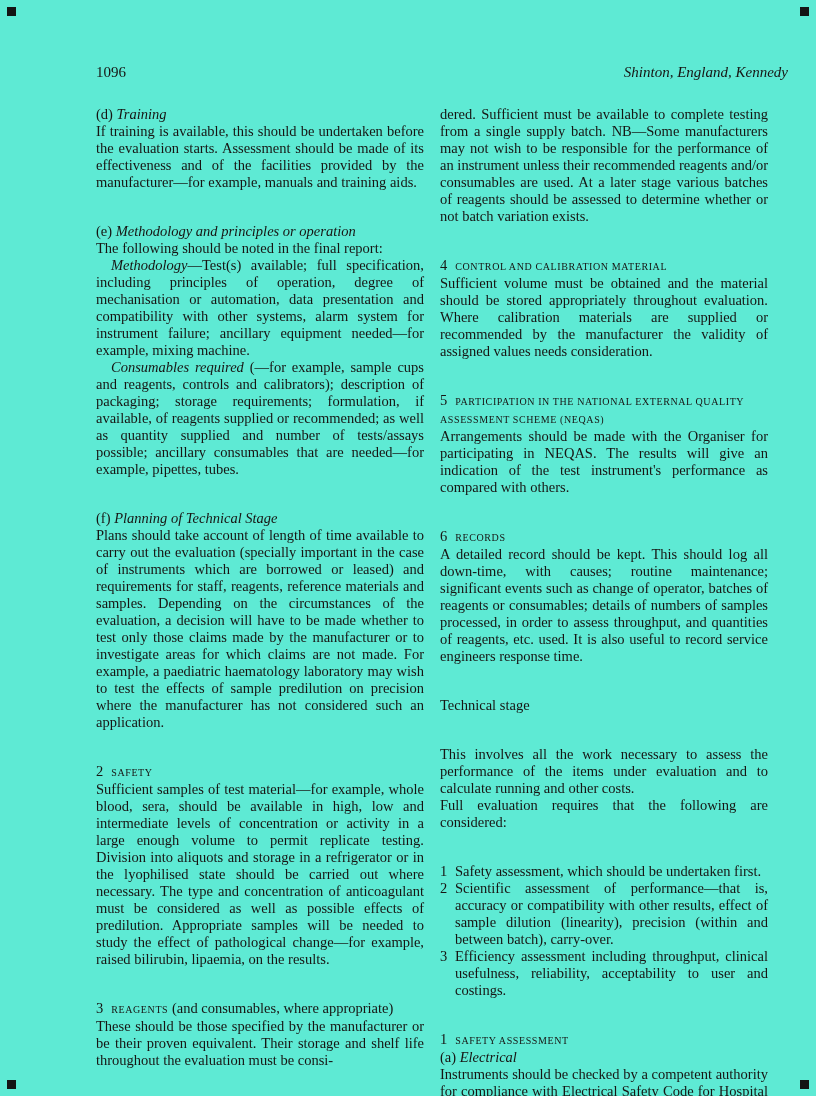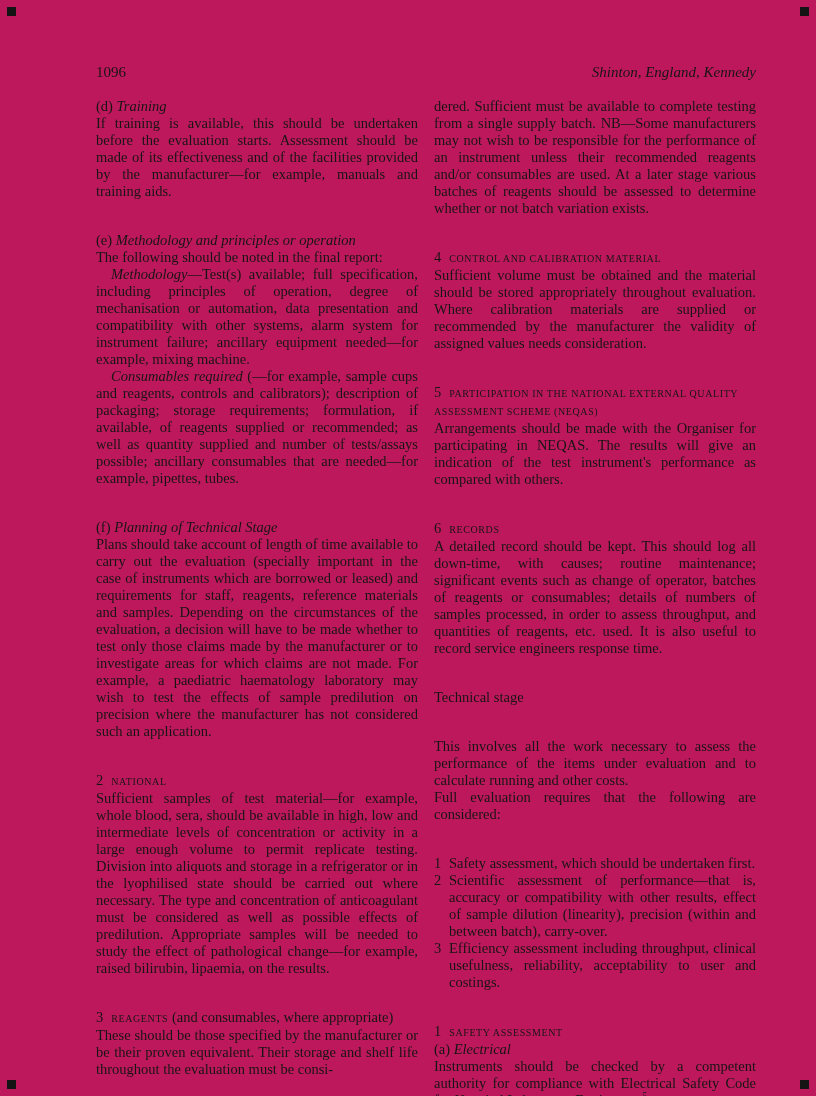--- a/index.html
+++ b/index.html
@@ -7,22 +7,22 @@
   body {
     width: 816px; height: 1096px;
     background: #e9e7e2;
     font-family: "Liberation Serif", "DejaVu Serif", serif;
     color: #171513;
     position: relative;
     overflow: hidden;
   }
   .page {
     position: absolute; inset: 0;
-    background: #be185d;
-    padding: 64px 60px 40px 96px;
+    background: #5eead4;
+    padding: 64px 28px 40px 96px;
   }
   .crop { position: absolute; width: 9px; height: 9px; background: #141414; }
   .crop.tl { top: 7px; left: 7px; }
   .crop.tr { top: 7px; right: 7px; }
   .crop.bl { bottom: 7px; left: 7px; }
   .crop.br { bottom: 7px; right: 7px; }
 
   .running-header {
     display: flex; justify-content: space-between; align-items: baseline;
     font-size: 15px; margin-bottom: 17px; line-height: 17px;
@@ -31,21 +31,21 @@
 
   .columns { display: flex; gap: 16px; }
   .col {
     width: 328px;
     font-size: 14.5px;
     line-height: 17px;
     text-align: justify;
   }
   p { margin: 0; }
   .block { margin-top: 32px; }
-  .block.first { margin-top: 0; }
+  .block.first { margin-top: 8px; }
   .italic { font-style: italic; }
   .indent { text-indent: 15px; }
   .sec-head { text-align: left; }
   .sec-num { margin-right: 8px; }
   .sec-caps { font-size: 10px; letter-spacing: 0.6px; }
   .bold-head { font-weight: normal; text-align: left; }
   .subhead { text-align: left; }
   .hang { display: flex; }
   .hang .n { width: 15px; flex: none; }
   .hang .t { flex: 1; text-align: justify; }
@@ -90,21 +90,21 @@
       <div class="block">
         <p class="subhead">
           <span>(f)</span>
           <span class="italic">Planning of Technical Stage</span>
         </p>
         <p>Plans should take account of length of time available to carry out the evaluation (specially important in the case of instruments which are borrowed or leased) and requirements for staff, reagents, reference materials and samples. Depending on the circumstances of the evaluation, a decision will have to be made whether to test only those claims made by the manufacturer or to investigate areas for which claims are not made. For example, a paediatric haematology laboratory may wish to test the effects of sample predilution on precision where the manufacturer has not considered such an application.</p>
       </div>
 
       <div class="block">
         <p class="sec-head">
-          <span class="sec-num">2</span><span class="sec-caps">NATIONAL</span>
+          <span class="sec-num">2</span><span class="sec-caps">SAFETY</span>
         </p>
         <p>Sufficient samples of test material—for example, whole blood, sera, should be available in high, low and intermediate levels of concentration or activity in a large enough volume to permit replicate testing. Division into aliquots and storage in a refrigerator or in the lyophilised state should be carried out where necessary. The type and concentration of anticoagulant must be considered as well as possible effects of predilution. Appropriate samples will be needed to study the effect of pathological change—for example, raised bilirubin, lipaemia, on the results.</p>
       </div>
 
       <div class="block">
         <p class="sec-head">
           <span class="sec-num">3</span><span class="sec-caps">REAGENTS</span><span> (and consumables, where appropriate)</span>
         </p>
         <p>These should be those specified by the manufacturer or be their proven equivalent. Their storage and shelf life throughout the evaluation must be consi-</p>
       </div>

